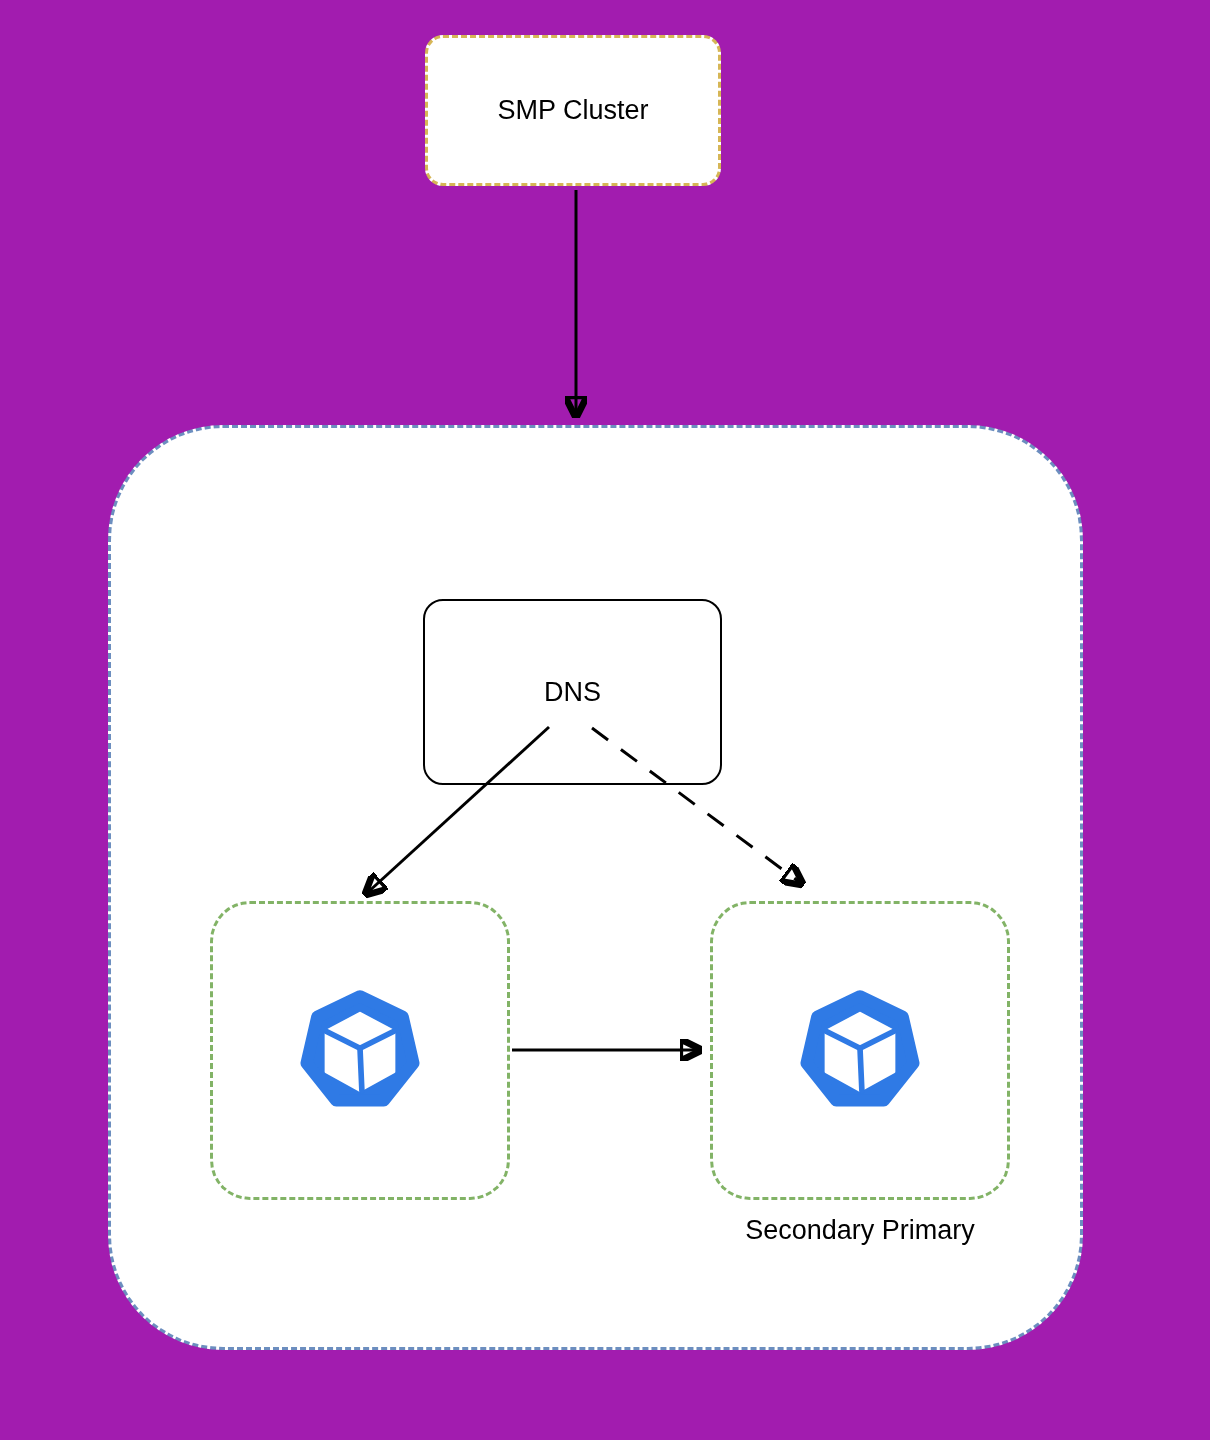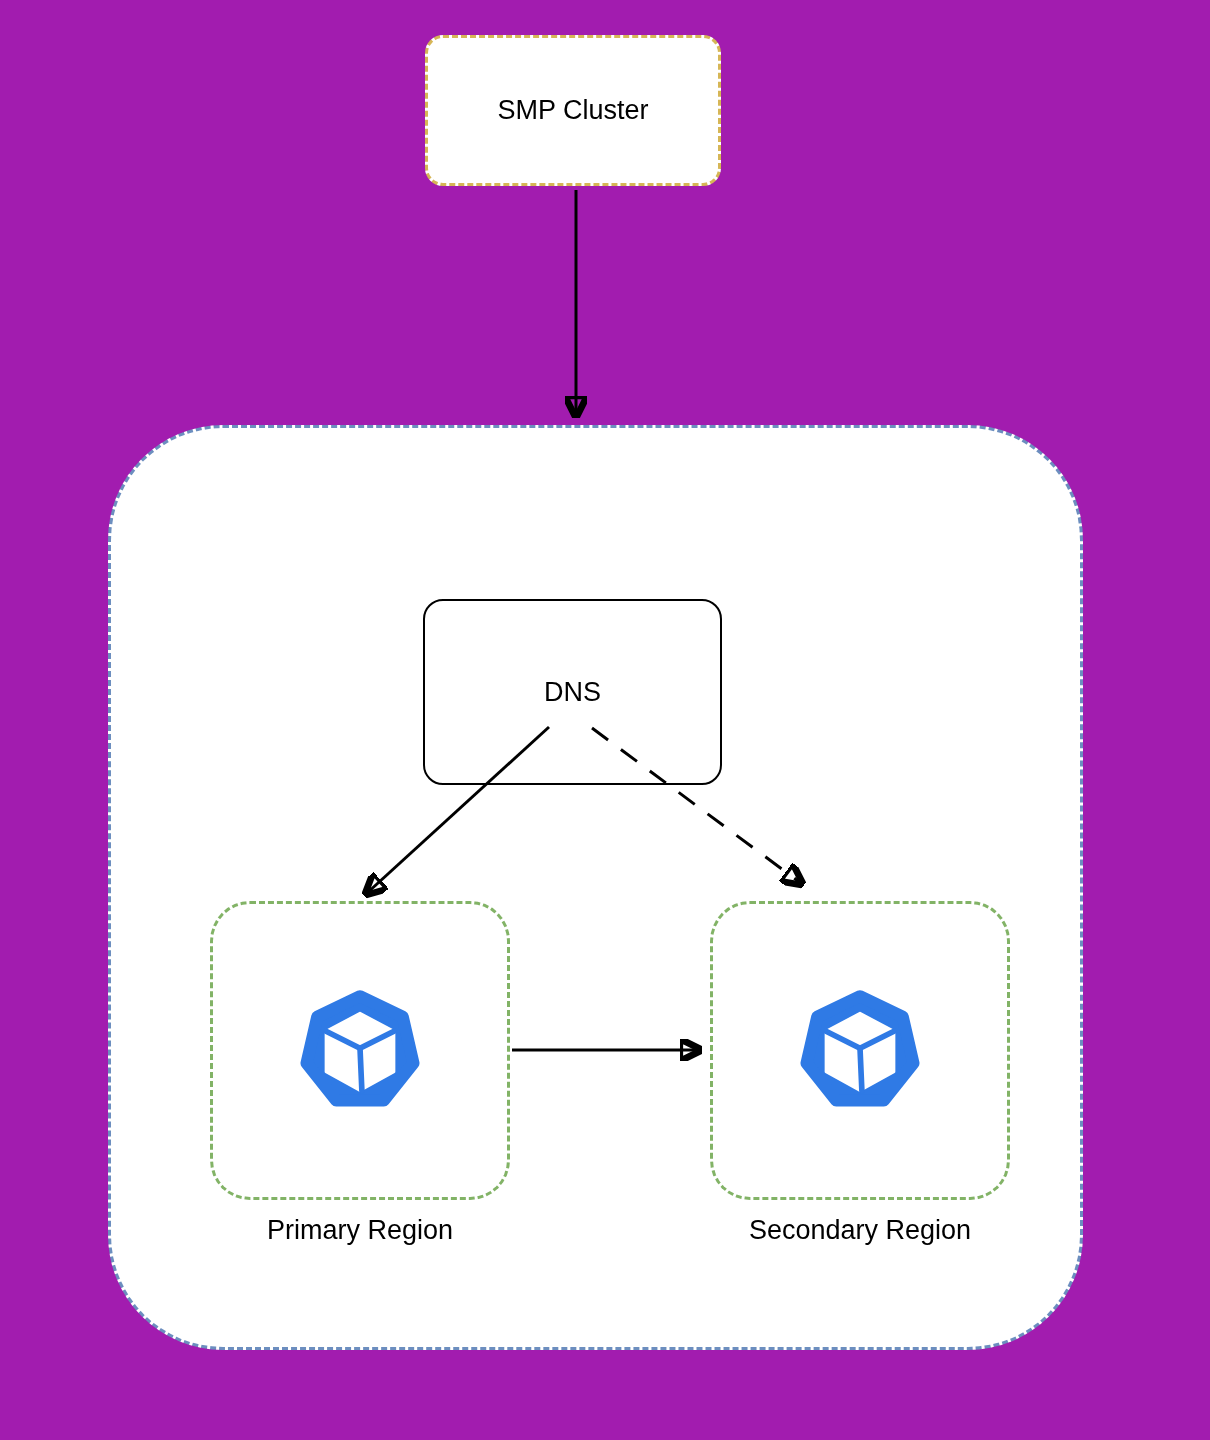--- a/index.html
+++ b/index.html
@@ -160,16 +160,15 @@
 
   <div class="region-box region-secondary">
     <svg class="cube-icon" viewBox="-70 -70 140 140">
       <polygon class="hept" points="0,-58 45.3,-36.2 56.6,12.9 25.2,52.3 -25.2,52.3 -56.6,12.9 -45.3,-36.2"></polygon>
       <polygon class="cube-face" points="0,-40 36,-21 36,22 0,42 -36,22 -36,-21"></polygon>
       <polyline class="cube-seam" points="-36,-21 0,-3 36,-21"></polyline>
       <polyline class="cube-seam" points="0,-3 2,42"></polyline>
     </svg>
   </div>
 
-  <div class="region-label primary">Primary Region</div>
-  <div class="region-label secondary">Secondary Region</div>
+  <div class="region-label secondary">Secondary Primary</div>
 
 </div>
 
 </body></html>

